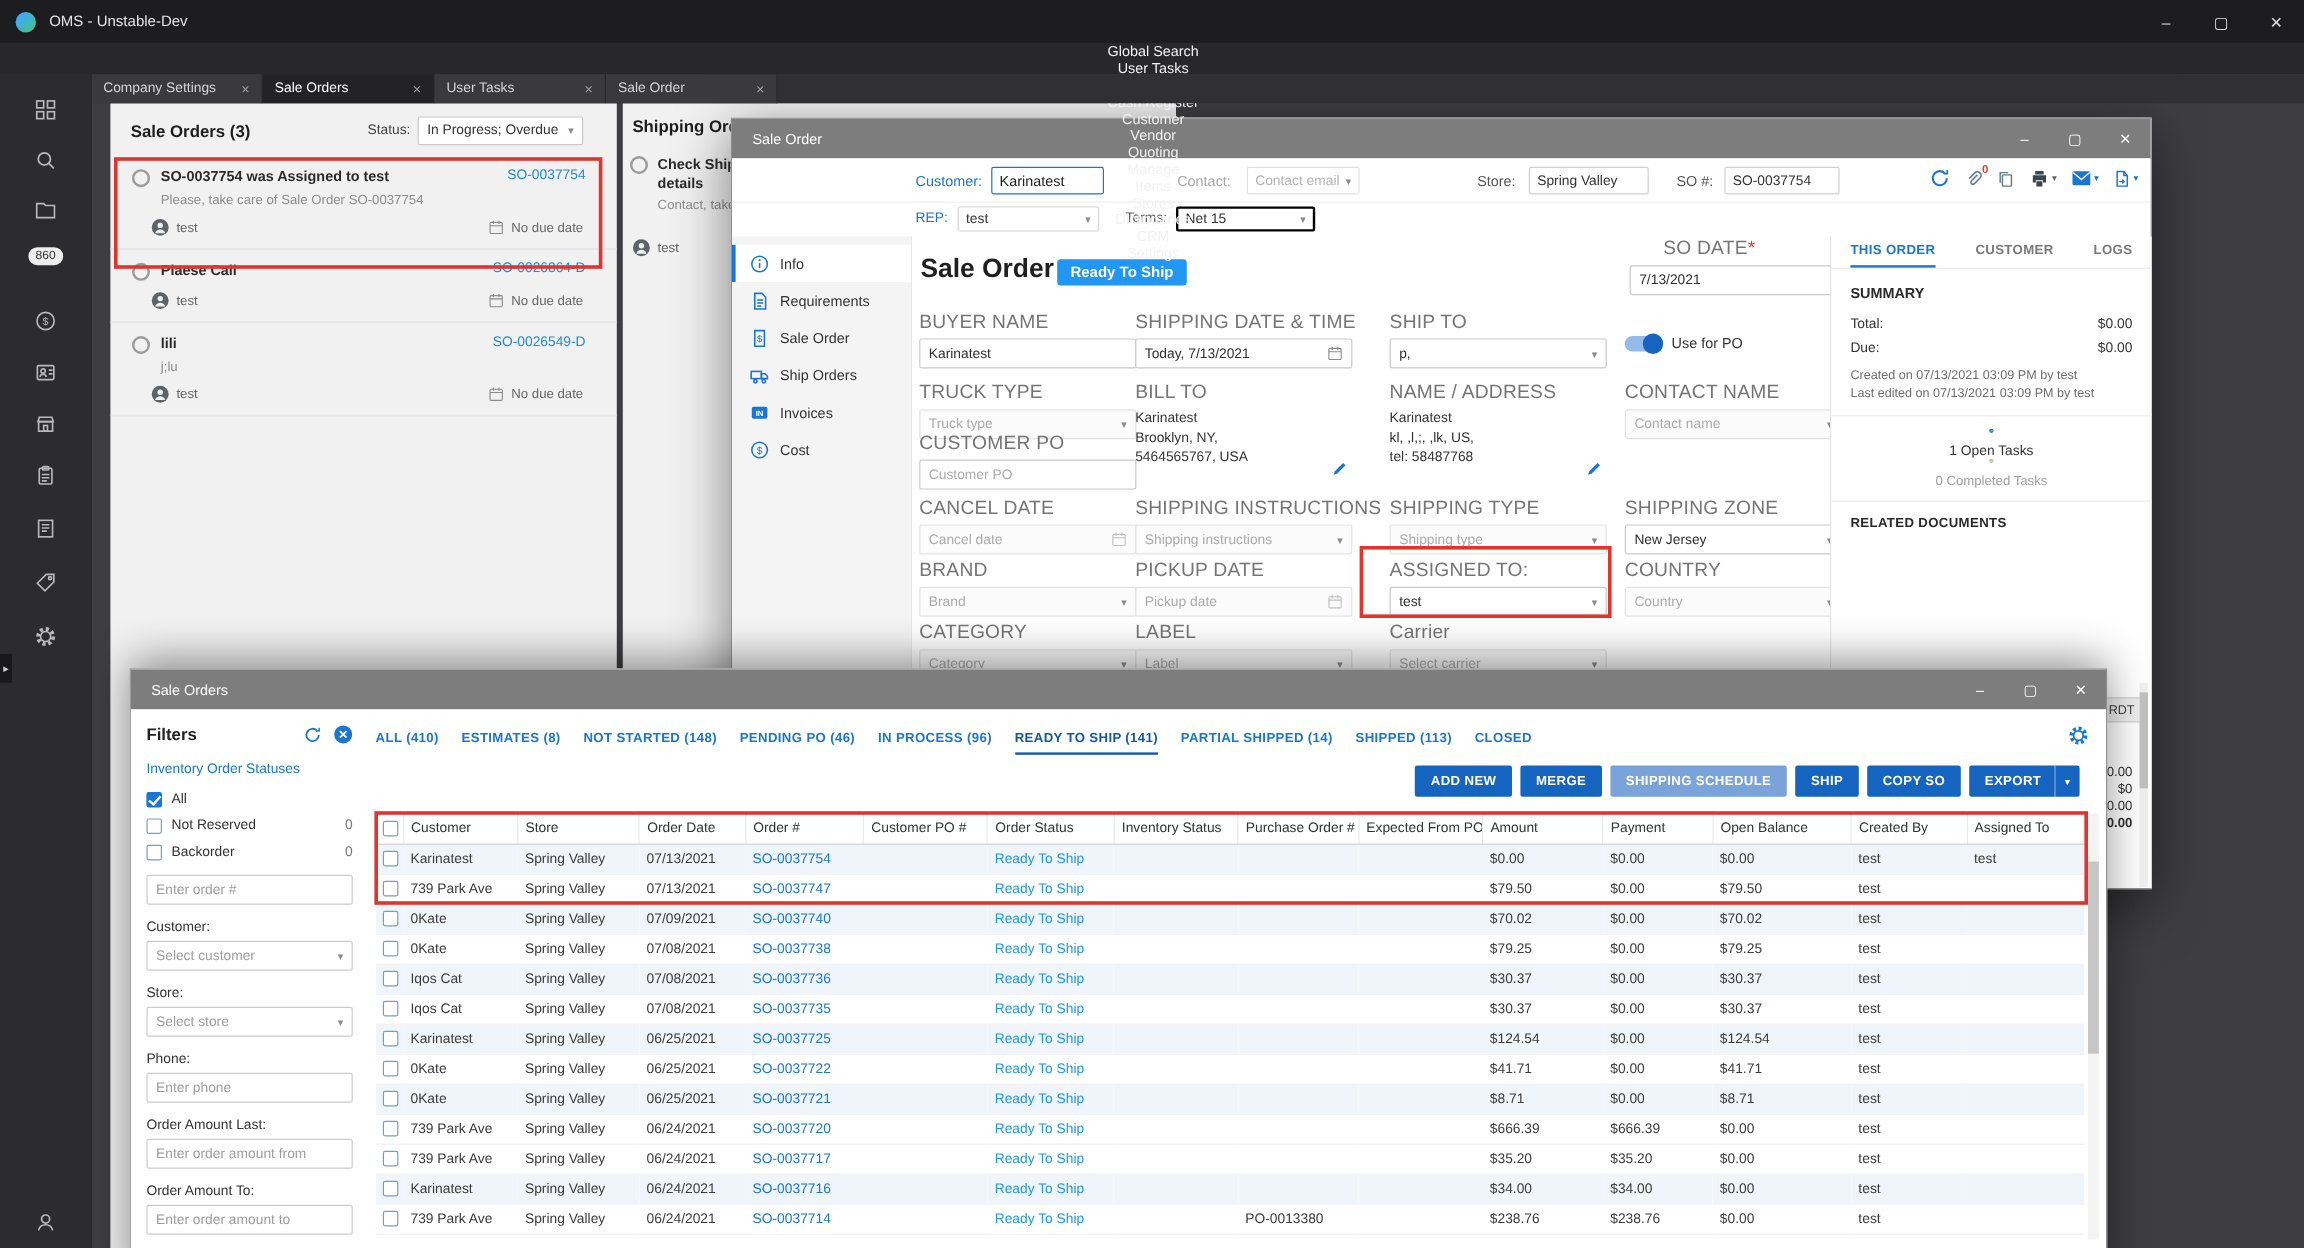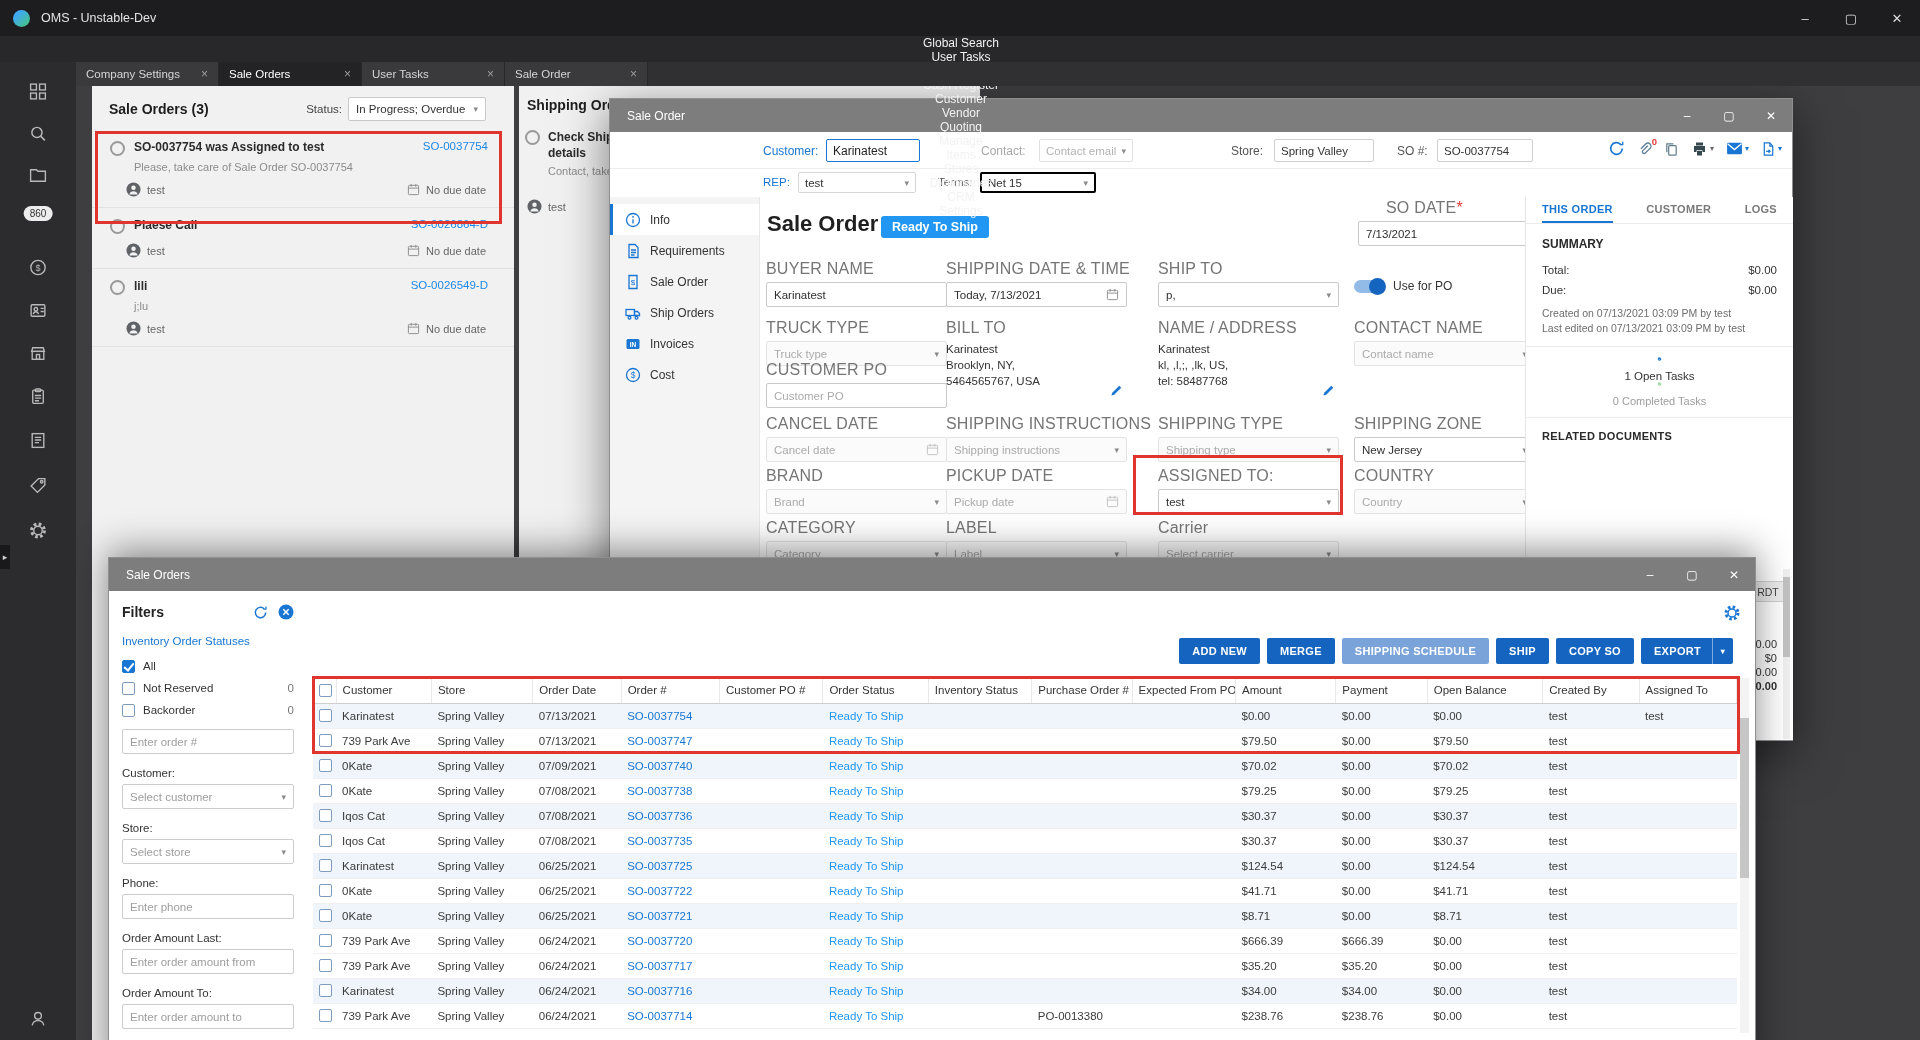--- a/index.html
+++ b/index.html
@@ -809,20 +809,31 @@
         <span class="ddv">▾</span>
       </div>
     <div class="flt-label">Phone:</div>
     <input class="flt-input" style="margin-top: 0px;" placeholder="Enter phone">
     <div class="flt-label">Order Amount Last:</div>
     <input class="flt-input" style="margin-top: 0px;" placeholder="Enter order amount from">
     <div class="flt-label">Order Amount To:</div>
     <input class="flt-input" style="margin-top: 0px;" placeholder="Enter order amount to">
   </div>
 
+  <div class="od-tabs">
+      <div class="od-tab">ALL (410)</div>
+      <div class="od-tab">ESTIMATES (8)</div>
+      <div class="od-tab">NOT STARTED (148)</div>
+      <div class="od-tab">PENDING PO (46)</div>
+      <div class="od-tab">IN PROCESS (96)</div>
+      <div class="od-tab active">READY TO SHIP (141)</div>
+      <div class="od-tab">PARTIAL SHIPPED (14)</div>
+      <div class="od-tab">SHIPPED (113)</div>
+      <div class="od-tab">CLOSED</div>
+    </div>
   <span class="od-gear">
       <svg width="18" height="18" viewBox="0 0 18 18" fill="none">
         <circle cx="9" cy="9" r="6" stroke="#1976d2" stroke-width="3" stroke-dasharray="2.5 2.2"></circle>
         <circle cx="9" cy="9" r="4" stroke="#1976d2" stroke-width="1.5"></circle>
       </svg>
     </span>
   <div class="od-actions">
       <div class="act-btn">
         <span class="act-label">ADD NEW</span>
       </div>

